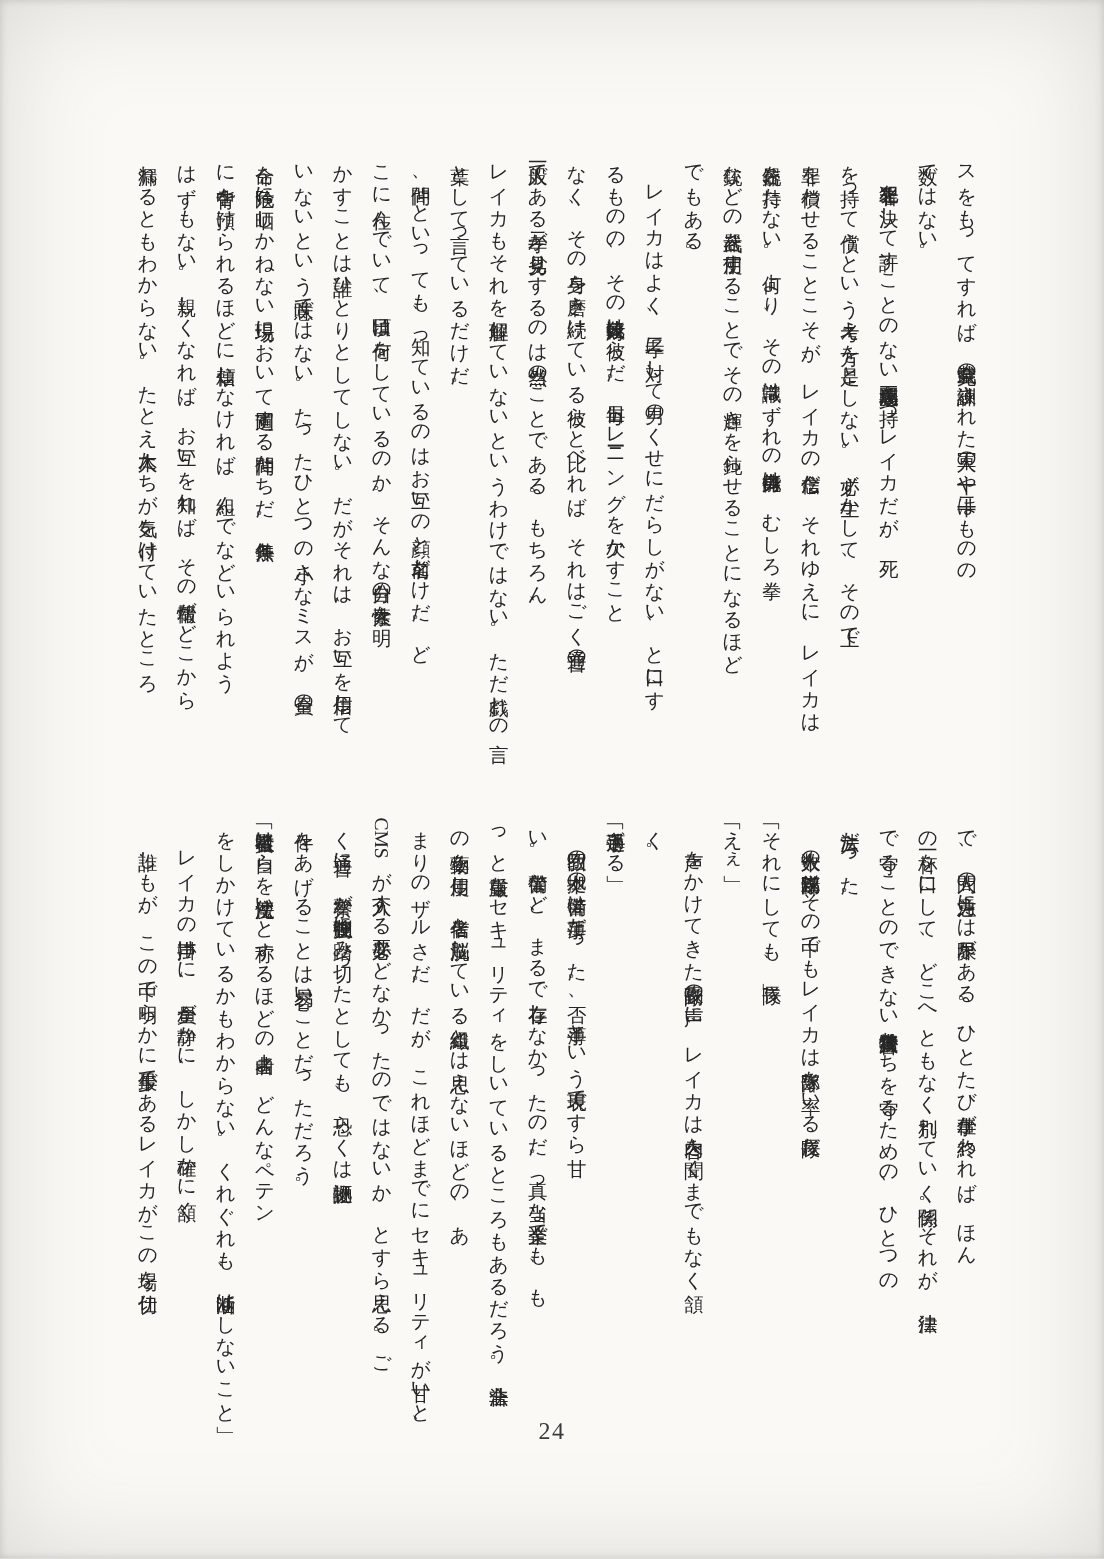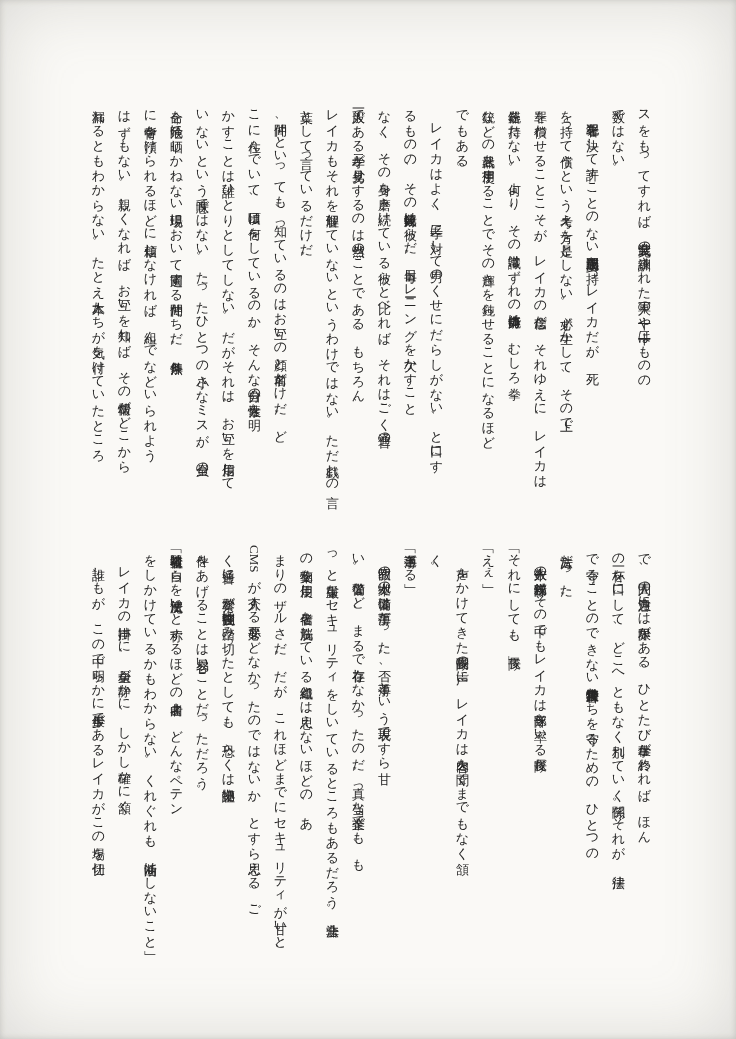--- a/index.html
+++ b/index.html
@@ -89,13 +89,14 @@
       <div class="tline">の薬物を使用し、信者を洗脳している組織とは思えないほどの、あ</div>
       <div class="tline">まりのザルさだ。だが、これほどまでにセキュリティが甘いと、</div>
       <div class="tline">CMSが介入する必要などなかったのではないか、とすら思える。ご</div>
       <div class="tline">く普通に、警察が強制捜査に踏み切ったとしても、恐らくは証拠物</div>
       <div class="tline">件をあげることは容易いことだっただろう。</div>
       <div class="tline">「教祖賢者は自らを魔法使いと称するほどの曲者よ。どんなペテン</div>
       <div class="tline">をしかけているかもわからない。くれぐれも、油断はしないこと」</div>
       <div class="tline">　レイカの声掛けに、全員が静かに、しかし確かに頷く。</div>
       <div class="tline">　誰しもが、この中で明らかに最年少であるレイカがこの場を仕切</div>
     </div>
+  <div class="page-number">24</div>
 </div>
 
 </body></html>

